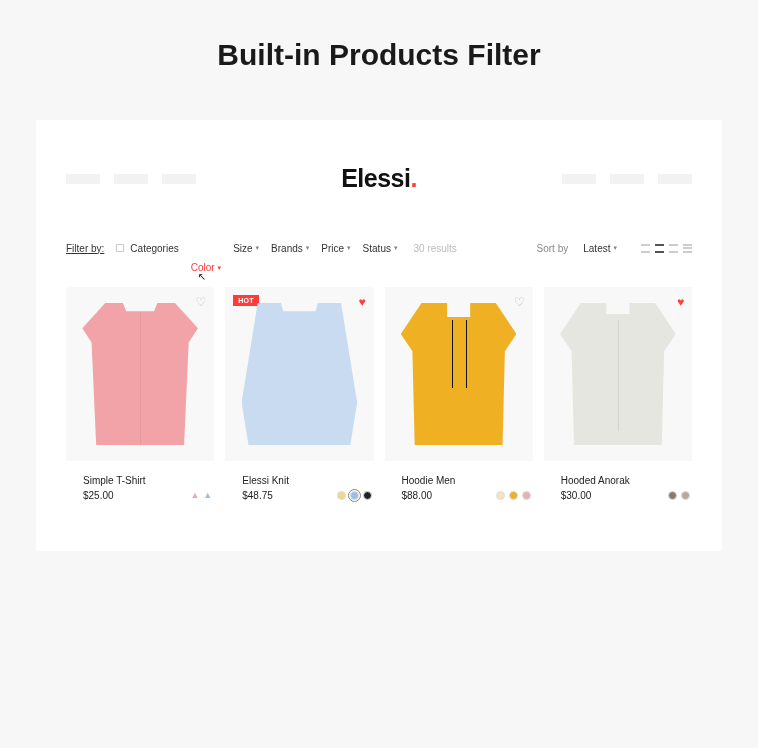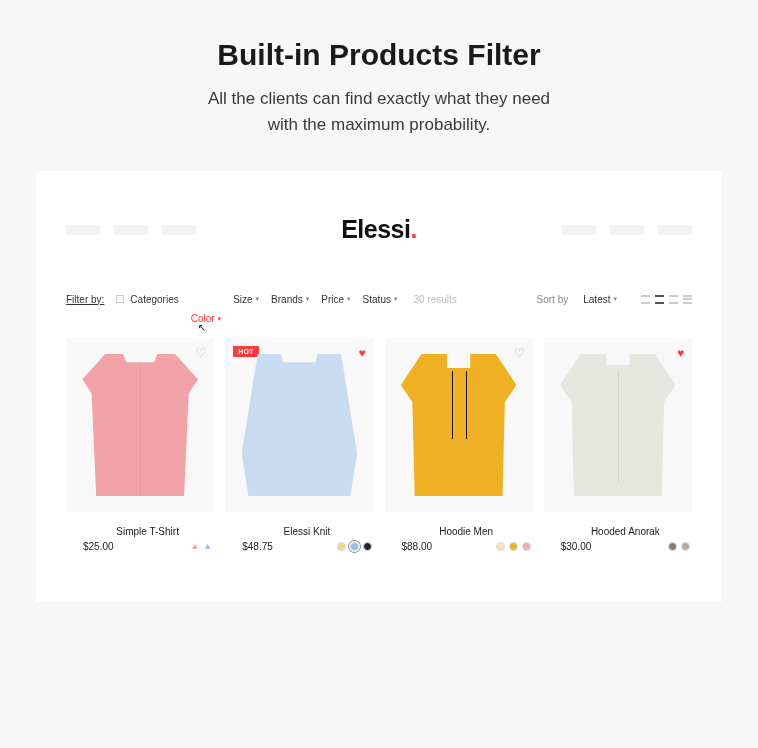--- a/index.html
+++ b/index.html
@@ -12,21 +12,20 @@
 }
 .page-header { text-align: center; padding: 38px 24px 20px; }
 .page-title { font-size: 30px; font-weight: 700; color: #1a1a1a; margin-bottom: 14px; }
 .page-subtitle { font-size: 17px; color: #3a3a3a; line-height: 1.5; font-weight: 300; }
 
 .shop-window {
   background: #fff;
   margin: 14px 36px 0;
   padding: 44px 30px 50px;
   border-radius: 2px;
-  text-align: center;
 }
 .shop-header { display: flex; align-items: center; justify-content: space-between; margin-bottom: 30px; }
 .nav-placeholder { display: flex; gap: 14px; }
 .nav-placeholder span { display: block; width: 34px; height: 10px; background: #f2f2f2; }
 .brand { font-size: 25px; font-weight: 800; color: #111; letter-spacing: -0.5px; }
 .brand .dot { color: #ff3b3b; }
 
 .filter-bar { display: flex; align-items: center; font-size: 10px; color: #333; margin-bottom: 14px; gap: 12px; }
 .filter-label { color: #333; text-decoration: underline; }
 .filter-item { display: flex; align-items: center; gap: 3px; cursor: pointer; color: #333; position: relative; }
@@ -69,24 +68,20 @@
 .g-hoodie::after { left: 56%; }
 .g-anorak { background: #e5e6df; clip-path: polygon(18% 0, 40% 0, 40% 8%, 60% 8%, 60% 0, 82% 0, 100% 22%, 90% 34%, 88% 100%, 12% 100%, 10% 34%, 0 22%); }
 .g-anorak::after { content: ""; position: absolute; left: 50%; top: 12%; bottom: 10%; width: 1px; background: rgba(0,0,0,0.08); }
 .cat-chk { display:inline-block; width:8px; height:8px; border:1px solid #ccc; margin-right:3px; vertical-align:middle; }
 </style>
 </head>
 <body>
 
 <div class="page-header">
   <h1 class="page-title">Built-in Products Filter</h1>
-  <p class="page-subtitle">
-    <span>All the clients can find exactly what they need</span><br>
-    <span>with the maximum probability.</span>
-  </p>
 </div>
 
 <div class="shop-window">
 
   <div class="shop-header">
     <div class="nav-placeholder">
       <span></span>
         <span></span>
         <span></span>
     </div>

